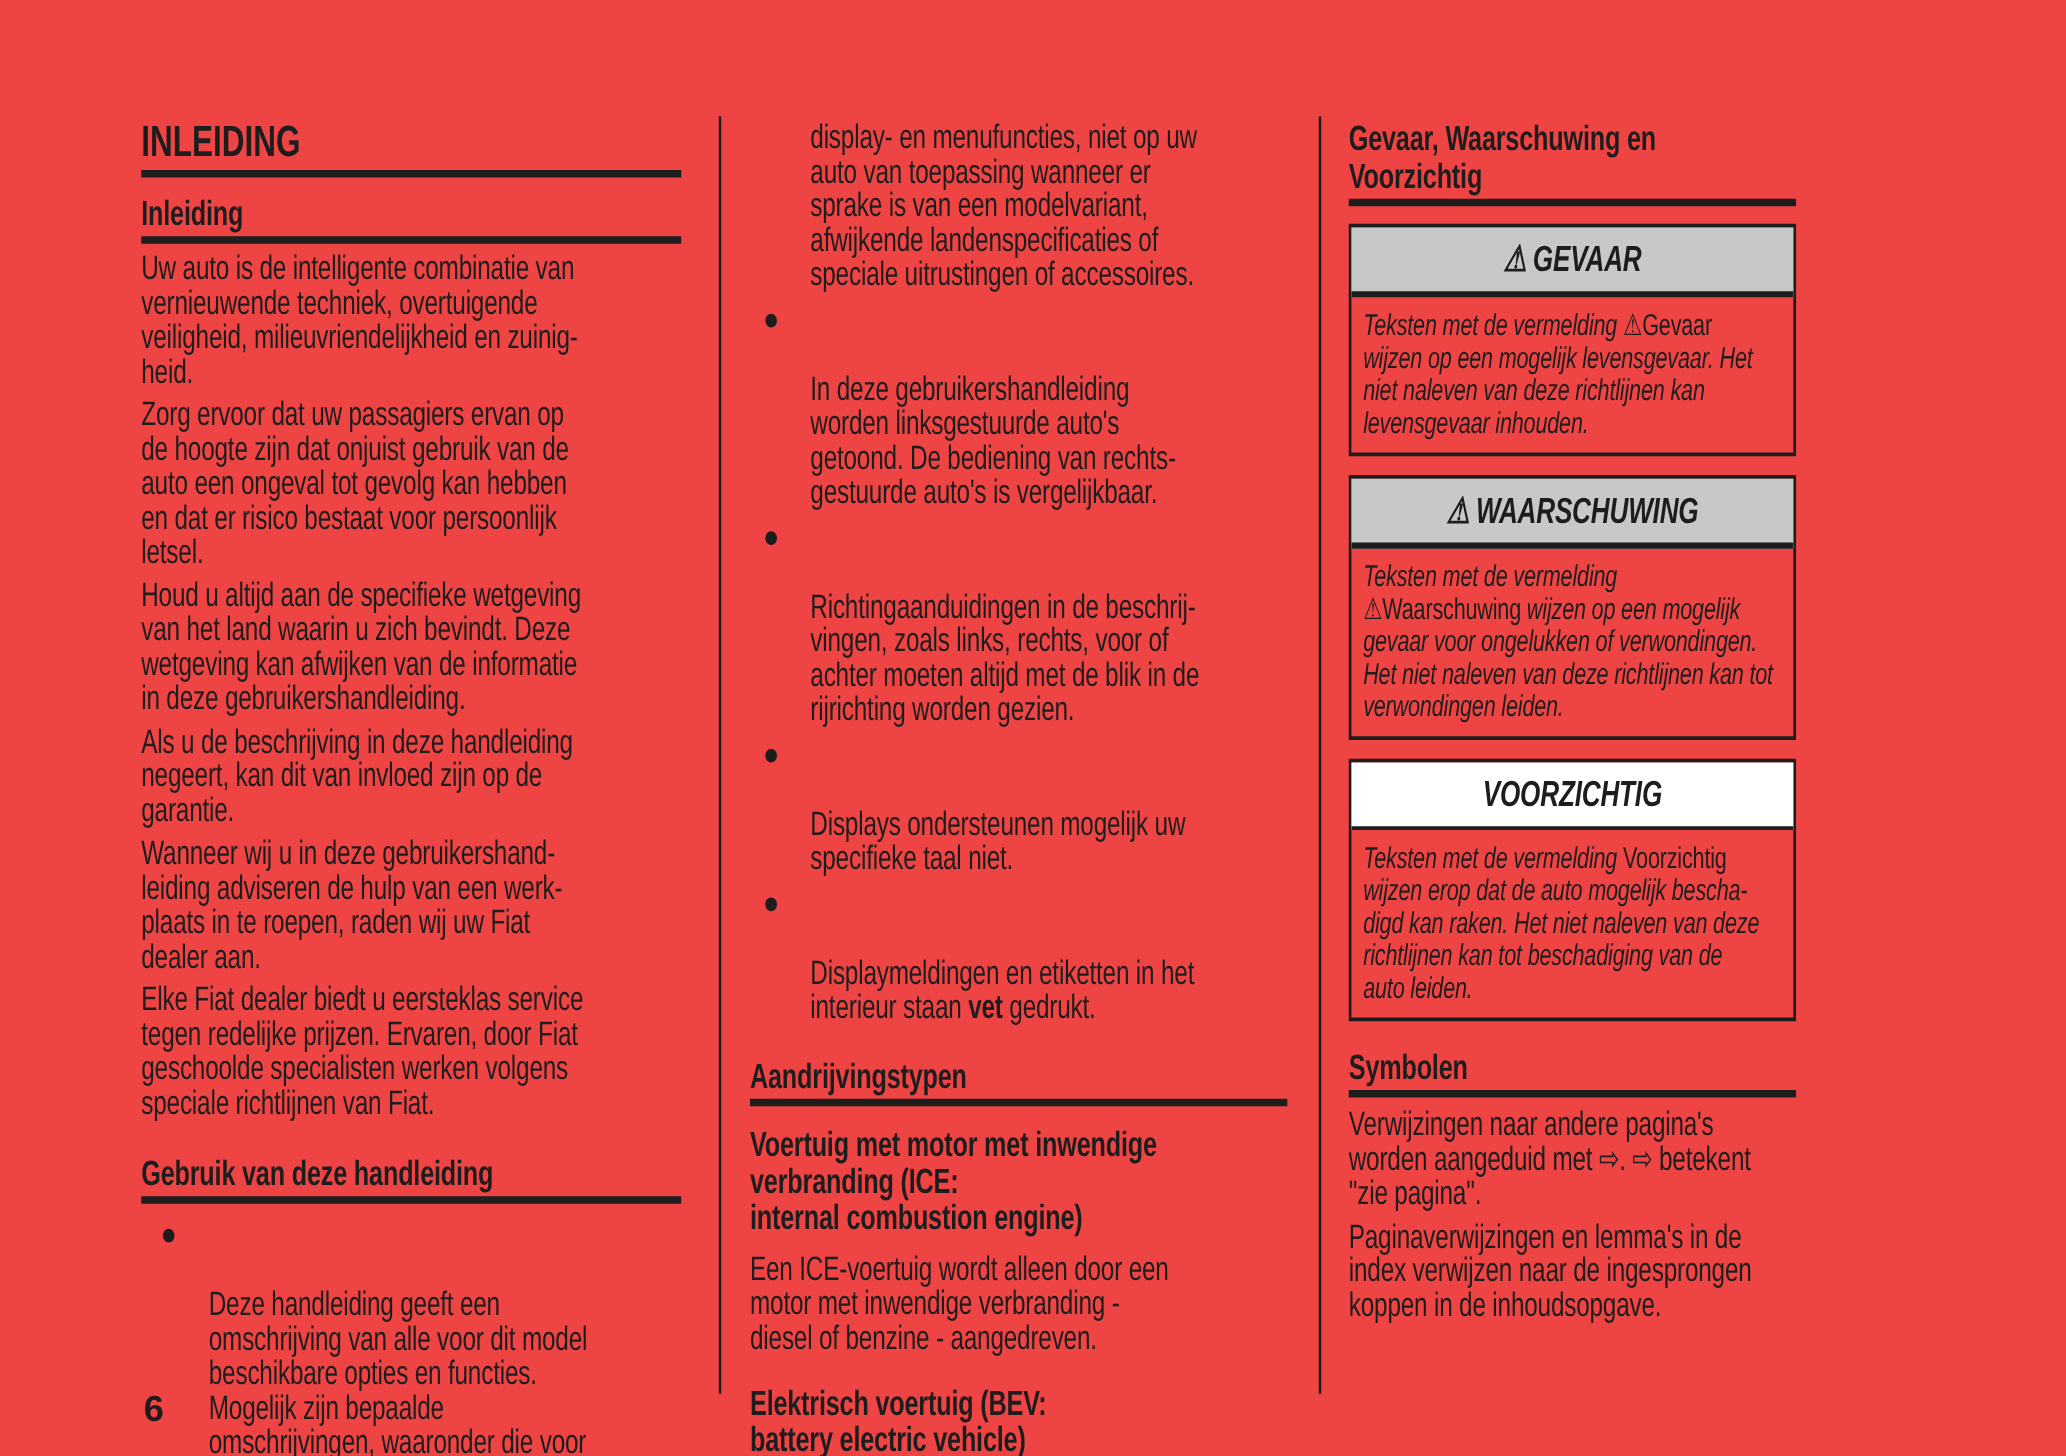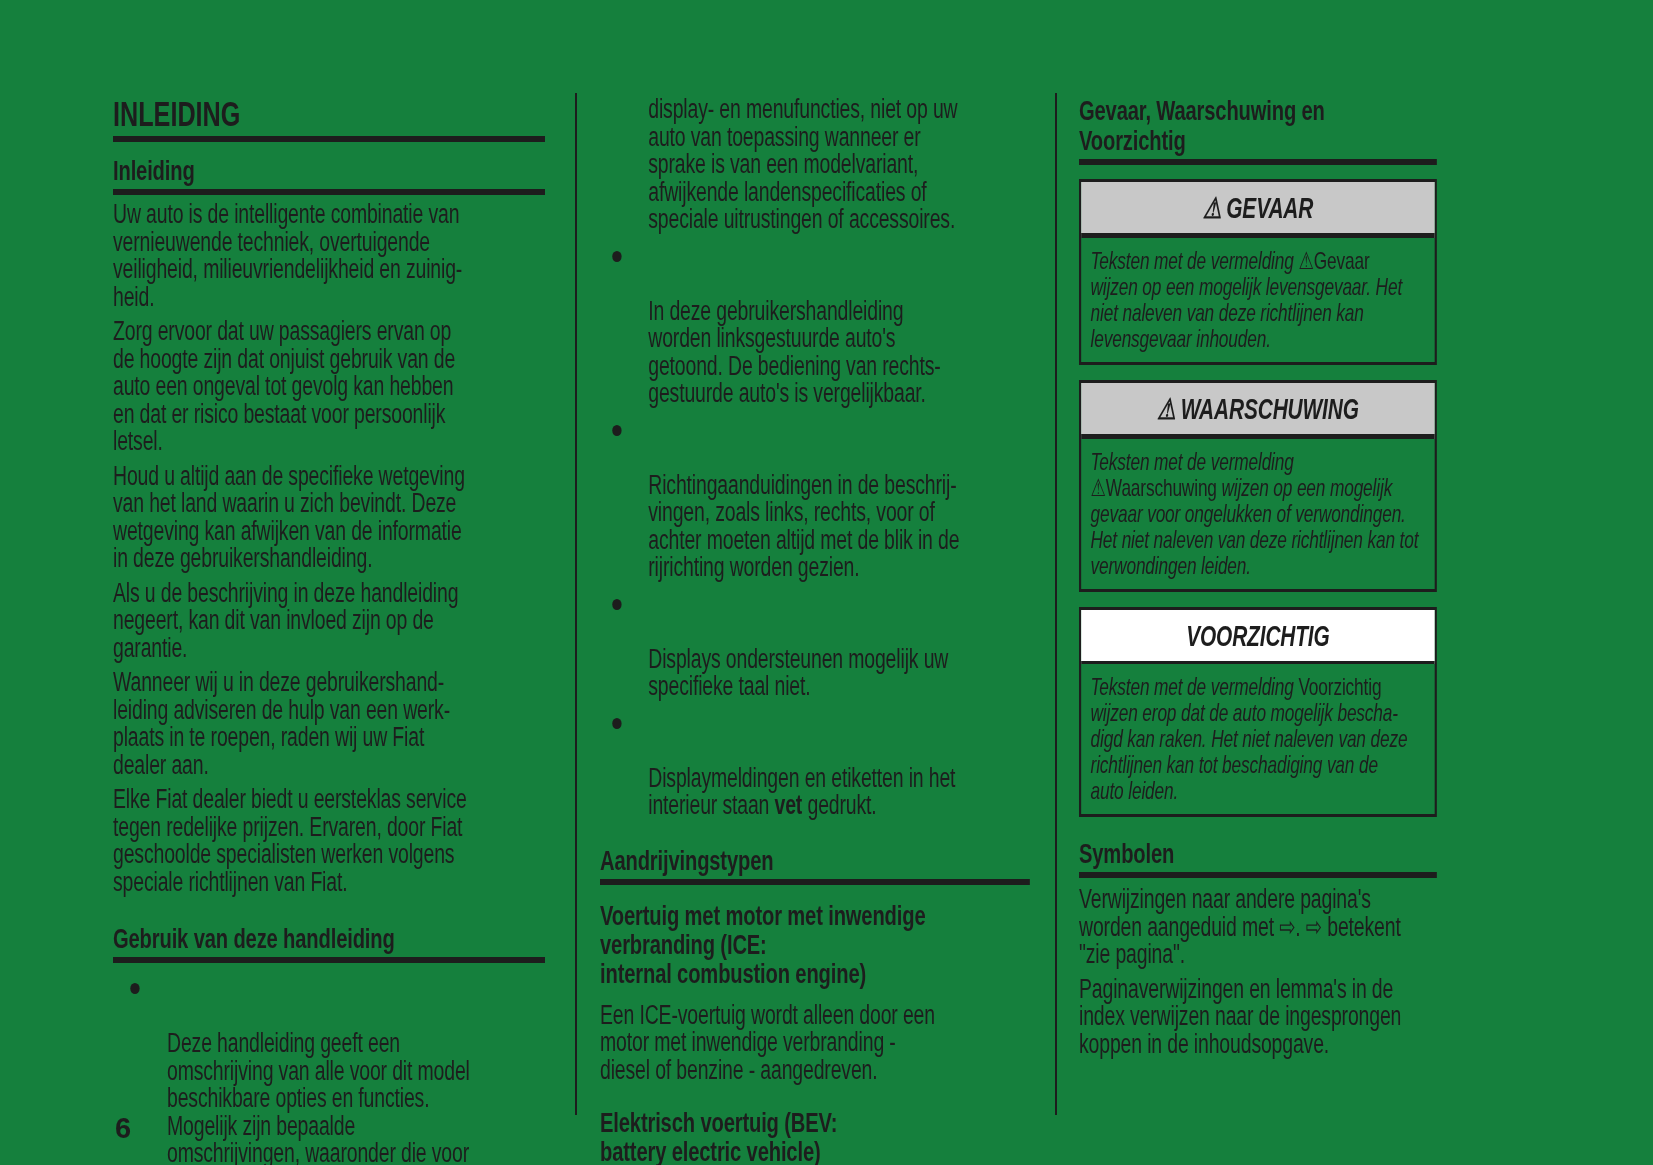--- a/index.html
+++ b/index.html
@@ -1,18 +1,18 @@
 <!DOCTYPE html>
 <html><head>
 <meta charset="utf-8">
 <style>
   html,body{margin:0;padding:0;background:#ffffff;}
   body{width:1653px;height:1165px;overflow:hidden;
        font-family:"Liberation Sans",sans-serif;color:#1d1d1d;}
-  .page{position:relative;width:1653px;height:1165px;background:#15803d;}
+  .page{position:relative;width:1653px;height:1165px;background:#ef4444;}
 
   
   .col{position:absolute;top:96px;transform-origin:0 0;transform:scaleX(0.72);}
   .col-left{left:113px;width:600px;}
   .col-mid{left:600px;width:597px;}
   .col-right{left:1079px;width:497px;}
 
   .vdivider{position:absolute;top:93px;width:2px;height:1022px;background:#1d1d1d;}
   .vdivider-1{left:575px;}
   .vdivider-2{left:1055px;}

